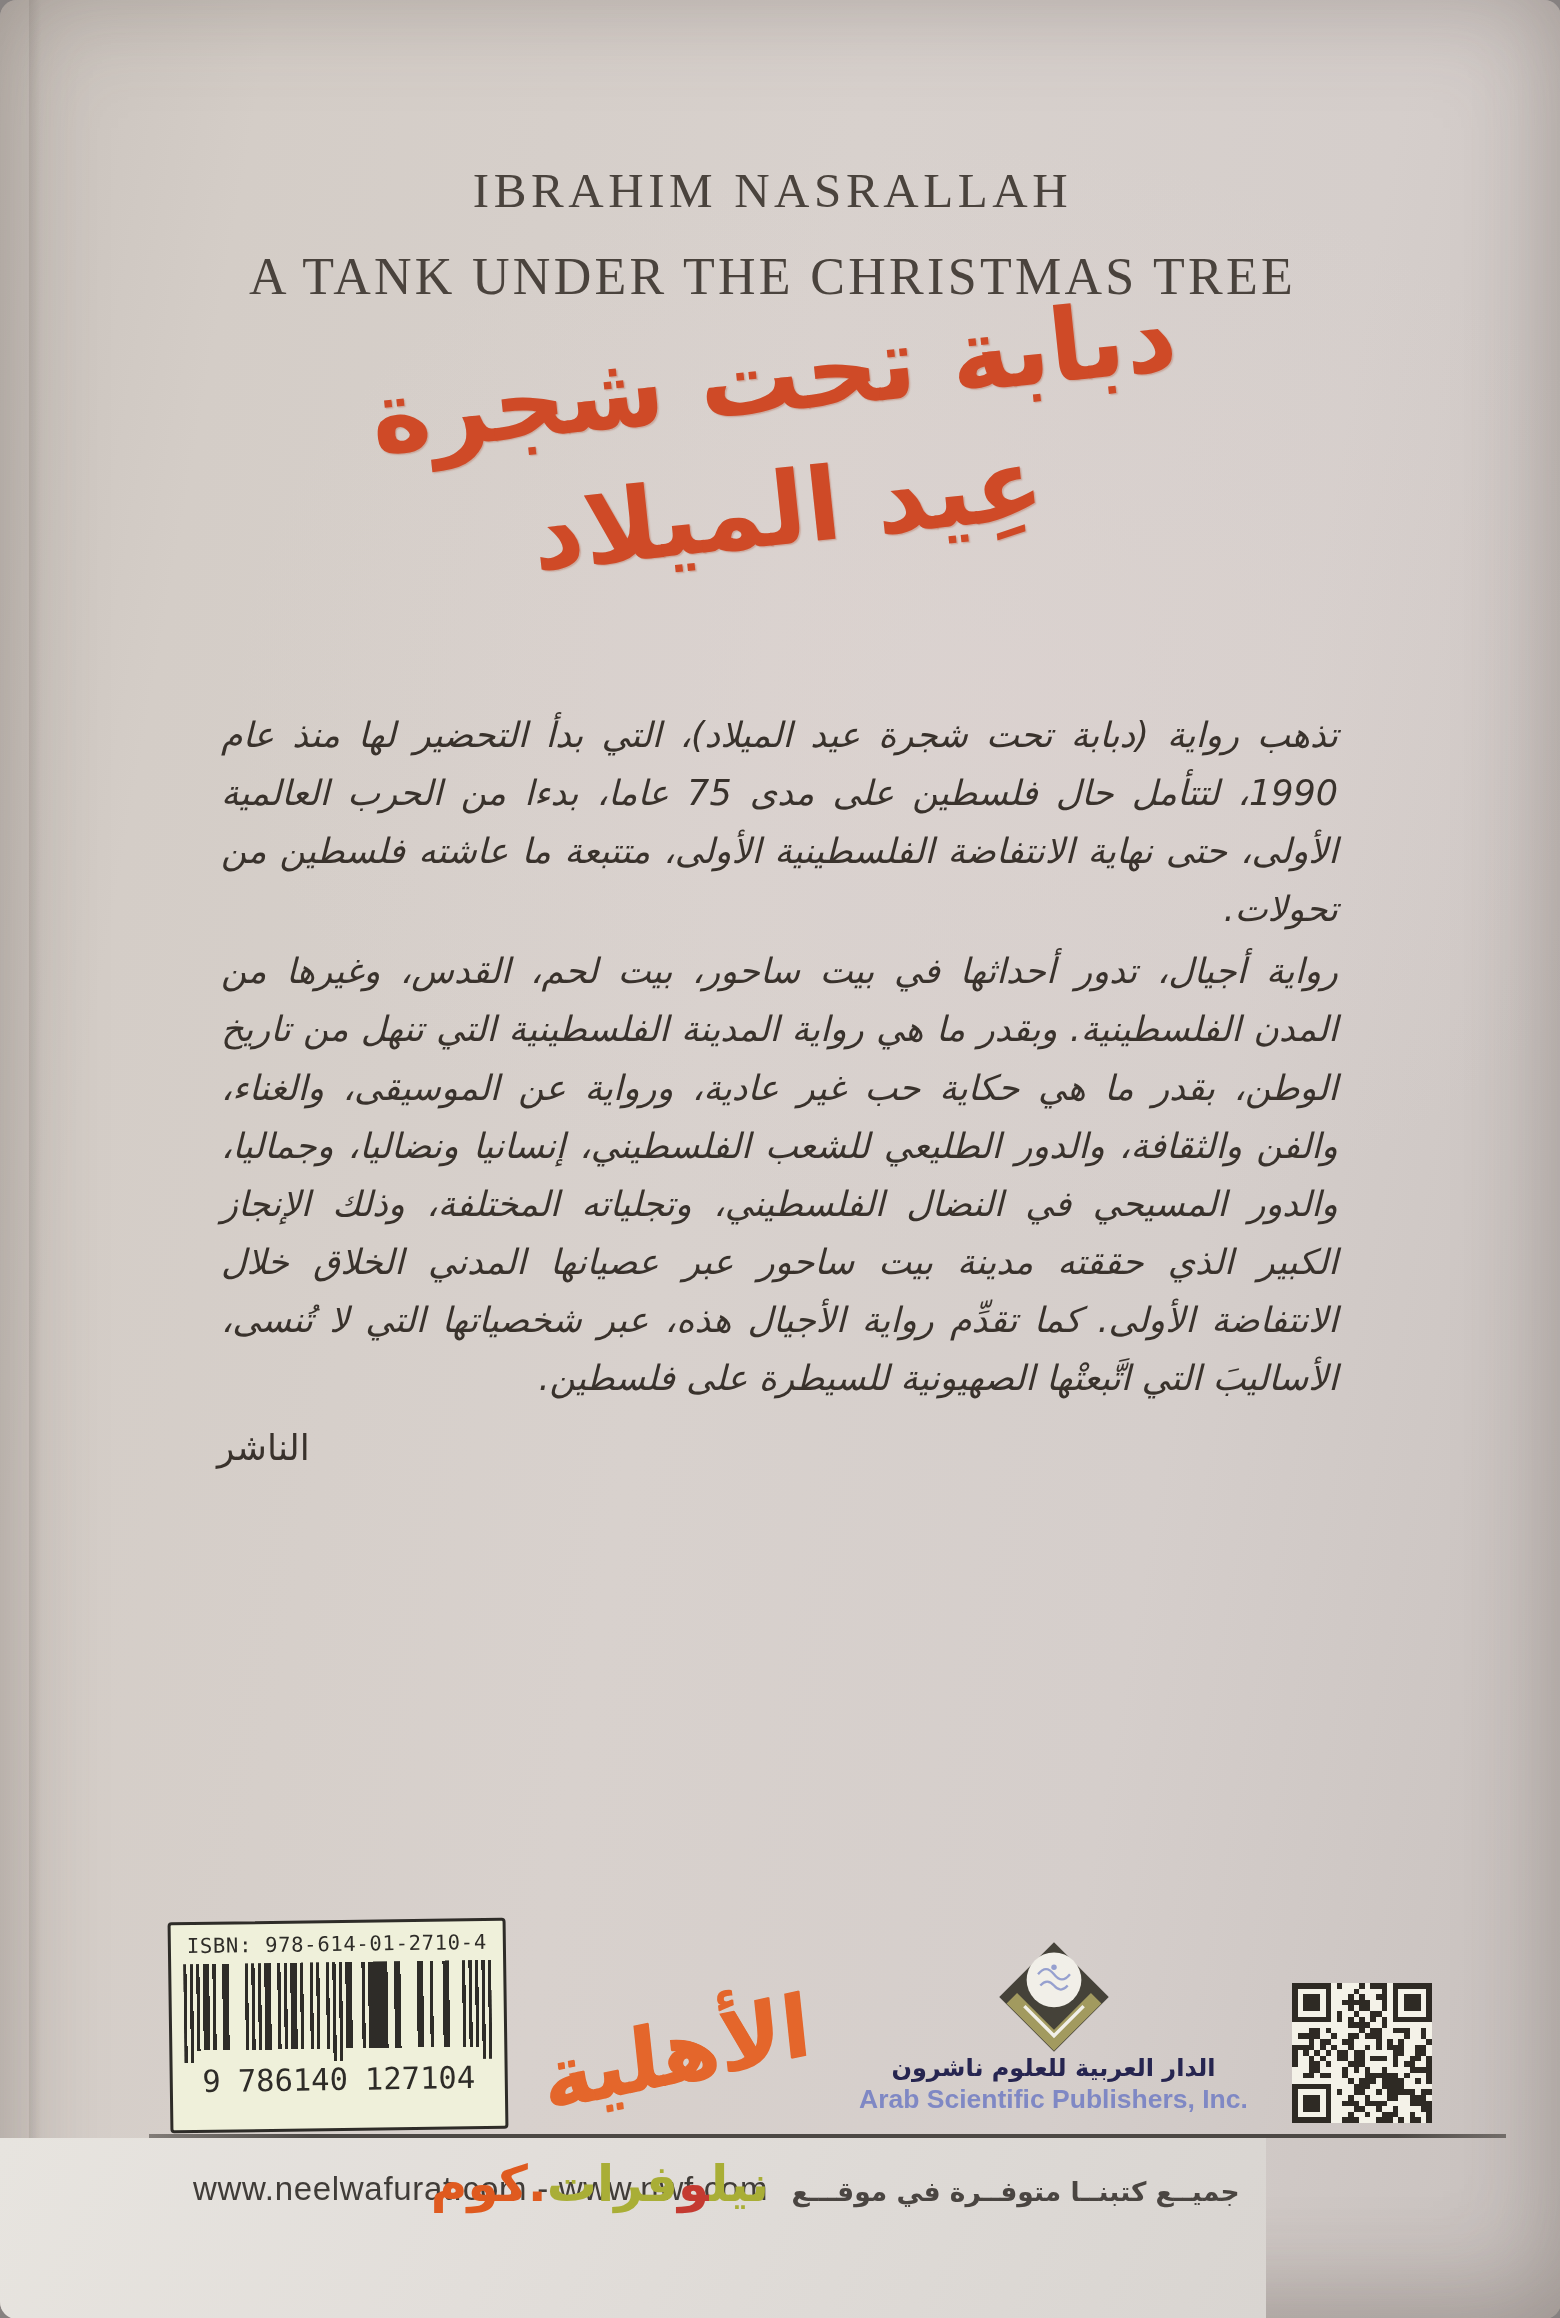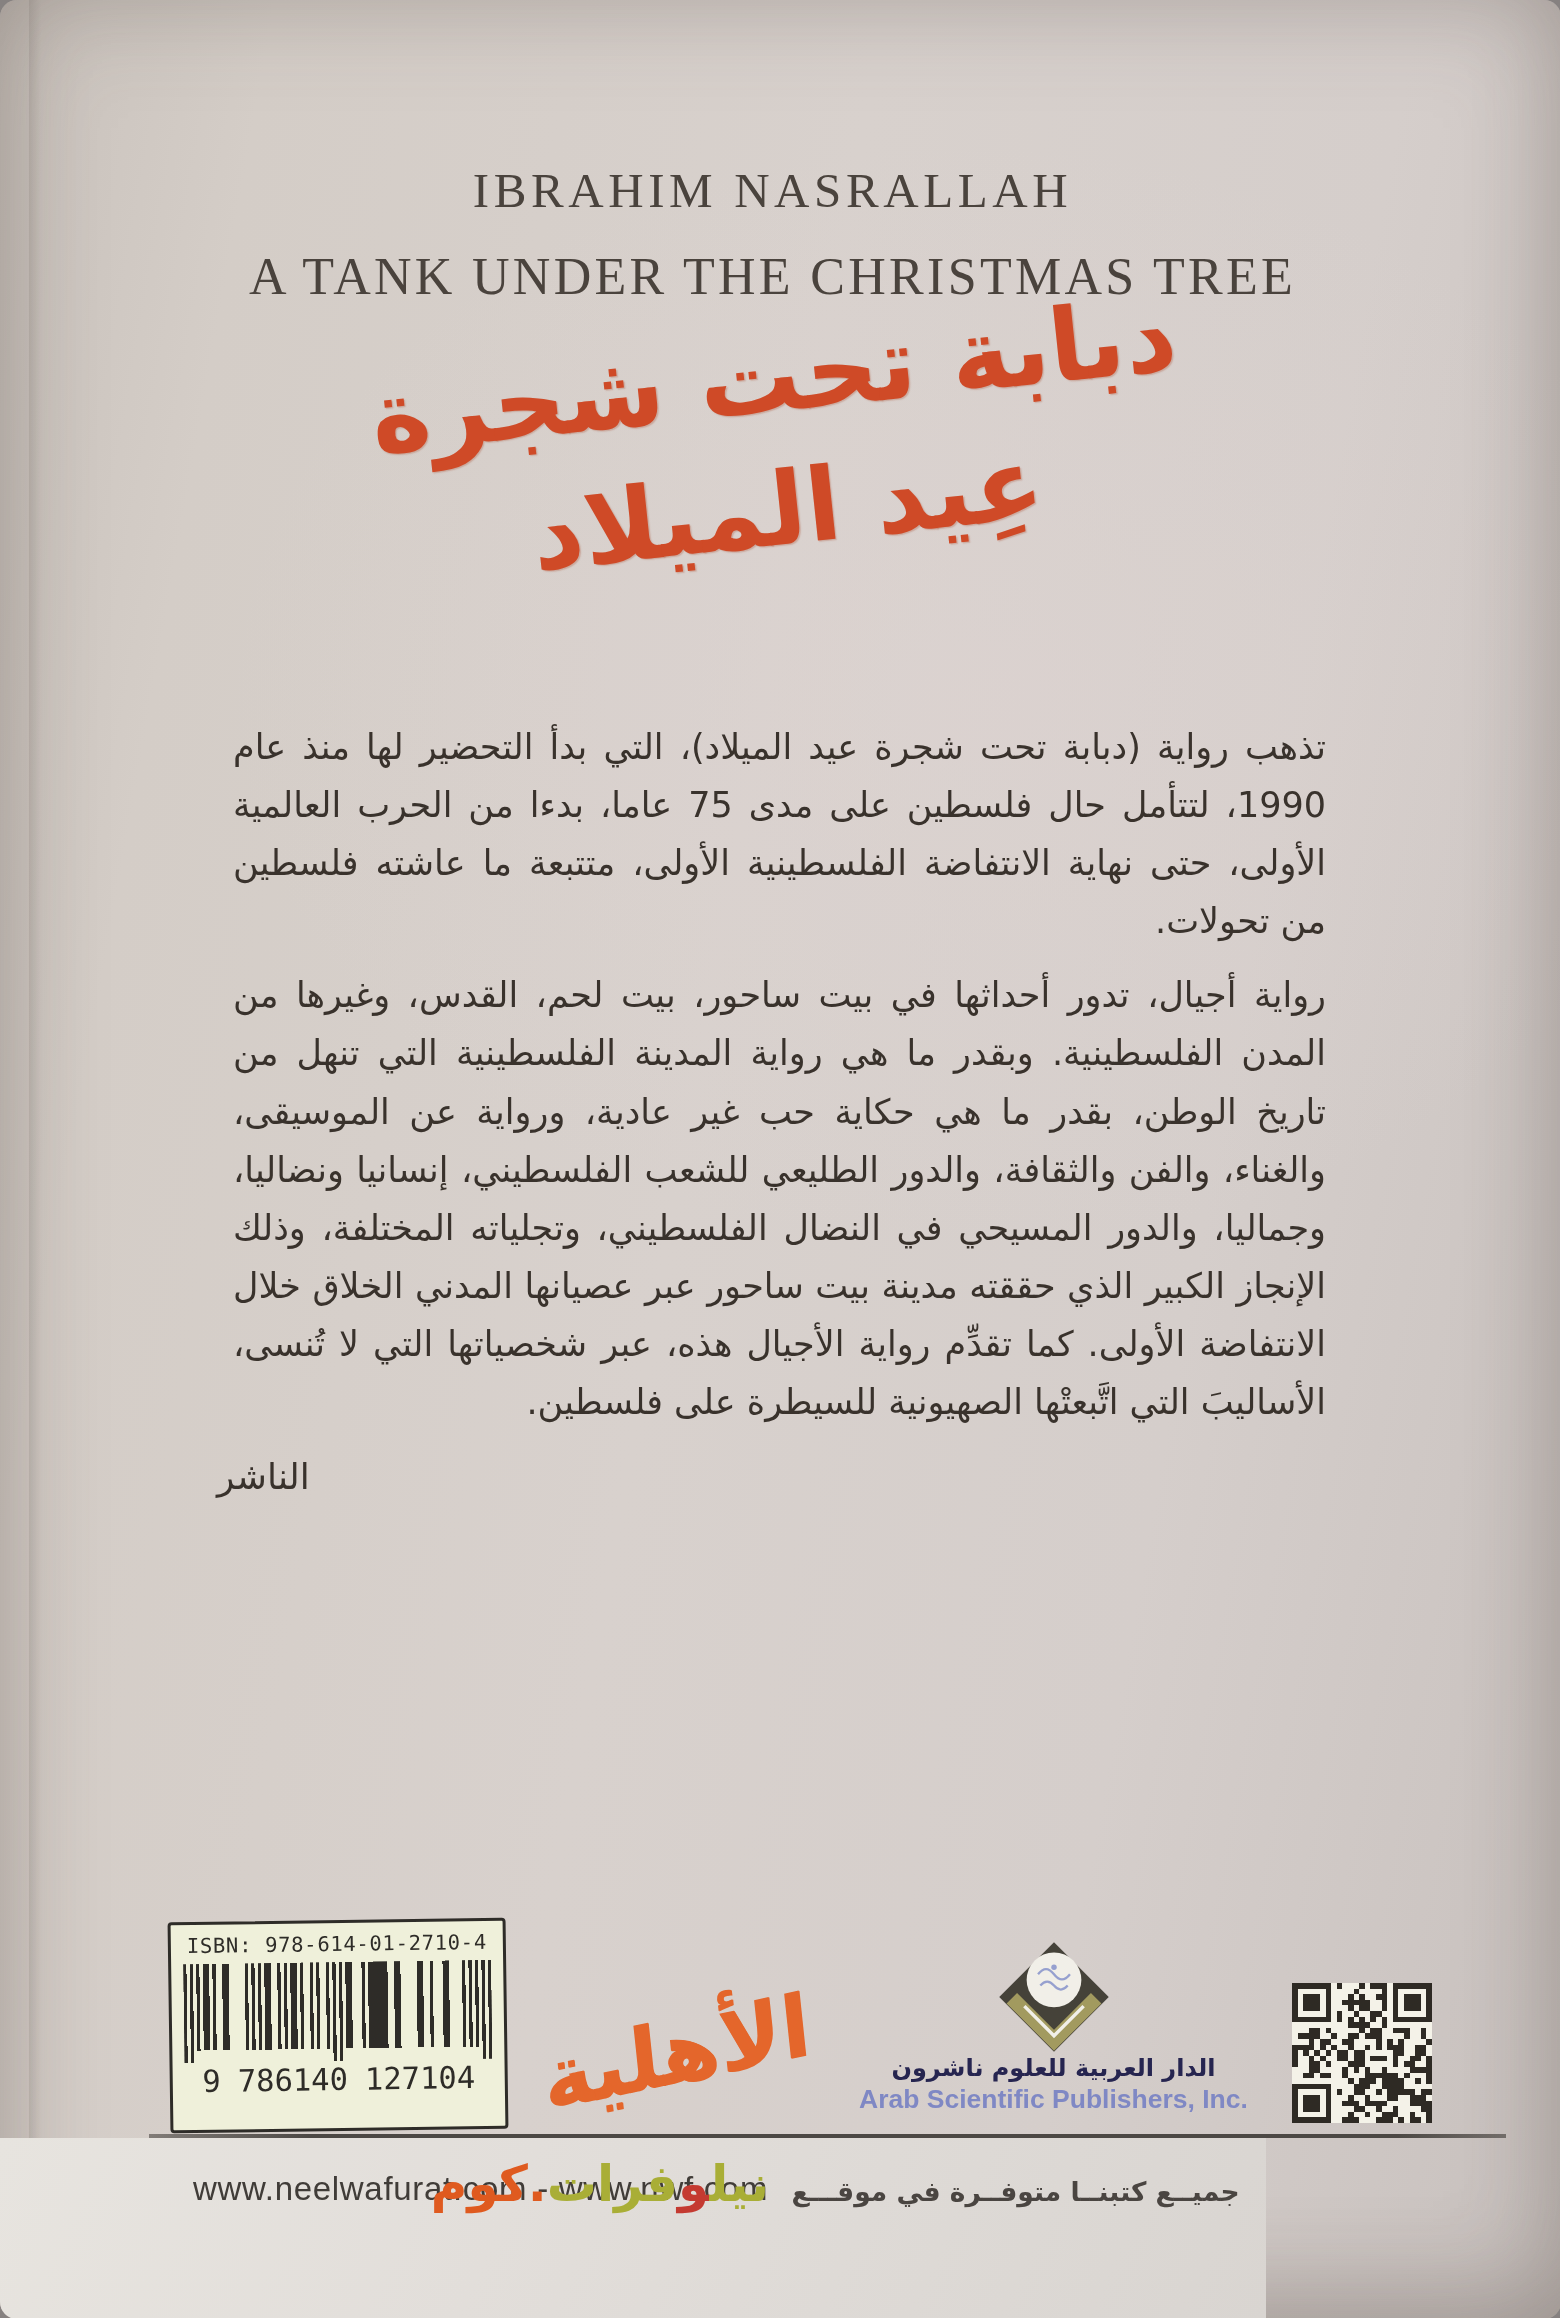--- a/index.html
+++ b/index.html
@@ -16,21 +16,21 @@
   .titles{position:absolute;top:166px;left:0;right:16px;text-align:center;color:#4a433d;
     font-family:"Liberation Serif","DejaVu Serif",serif;}
   .author{font-size:49px;letter-spacing:4.6px;line-height:1;}
   .title-en{font-size:52px;letter-spacing:3.3px;line-height:1;margin-top:36px;}
   .arabic-title{position:absolute;top:310px;left:0;right:0;text-align:center;
     color:#cf4a27;font-weight:bold;transform:rotate(-6deg);line-height:1.32;
     text-shadow:1.3px 1.3px 1.3px rgba(160,50,20,.25);}
   .at-line{font-size:101px;}
   .blurb{position:absolute;top:702px;right:219px;width:1125px;direction:rtl;
     text-align:justify;font-size:35px;line-height:1.66;color:#39322c;}
-  .blurb p{margin:16px;}
+  .blurb p{margin:4px;font-style:italic;}
   .signature{text-align:left;margin-top:10.6px;font-size:36px;color:#39322c;}
   
   .barcode-label{position:absolute;left:169px;top:1920px;width:338px;height:211px;
     background:#eff0da;border:3.3px solid #2e2c28;border-radius:4px;transform:rotate(-.8deg);
     box-sizing:border-box;padding:9.3px 12px 6.6px 12px;}
   .isbn-line{font-family:"DejaVu Sans Mono",monospace;font-size:20.5px;letter-spacing:0.7px;
     color:#2e2c28;text-align:center;white-space:nowrap;}
   .bars{display:block;width:100%;height:99px;margin-top:5.3px;}
   .isbn-digits{display:flex;justify-content:center;gap:17px;margin-top:1.3px;
     font-family:"DejaVu Sans Mono",monospace;font-size:30.5px;color:#2e2c28;}

